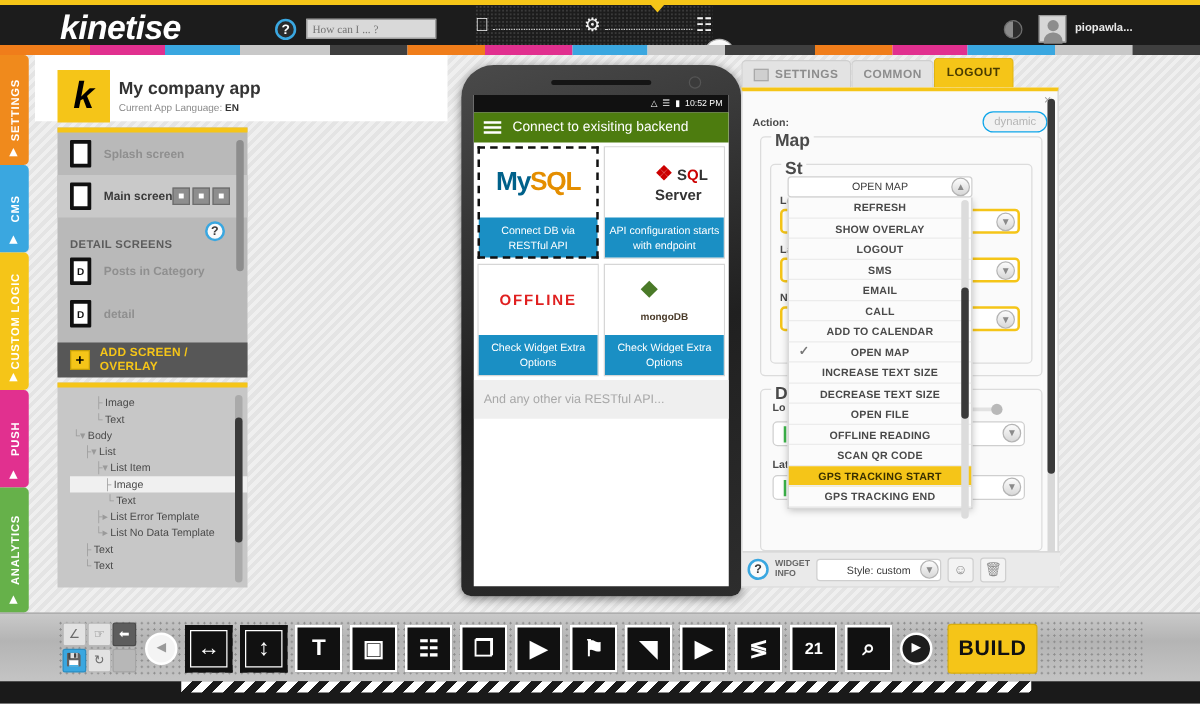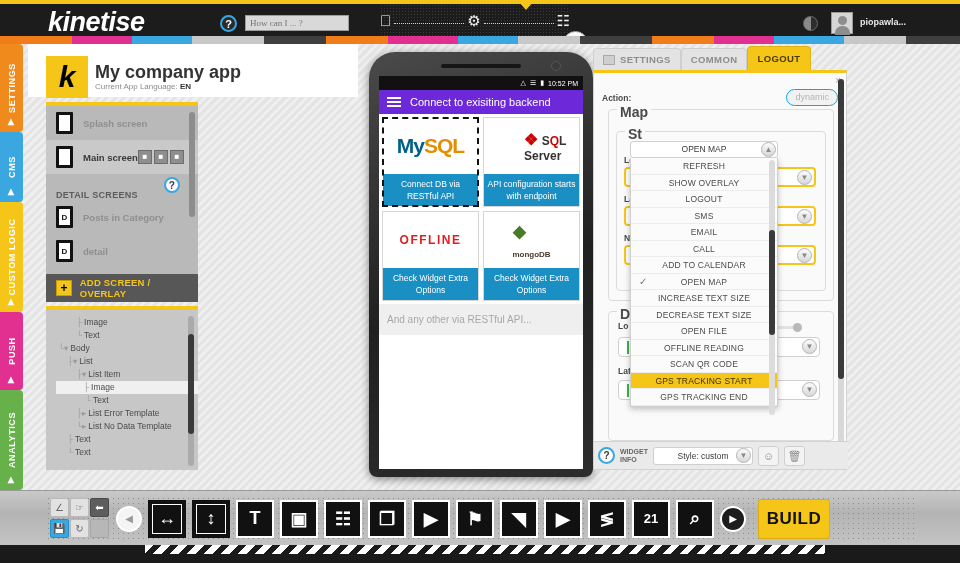--- a/index.html
+++ b/index.html
@@ -98,21 +98,21 @@
     position:absolute; left:7px; bottom:6px; font-size:8px;
     transform:rotate(-90deg);
   }
 
   
   #applogo {
     position:absolute; left:46px; top:56px; width:42px; height:42px;
     background:#f5c518; color:#000;
     font-style:italic; font-weight:bold; font-size:30px; text-align:center; line-height:42px;
   }
-  #appname { position:absolute; left:95px; top:62px; font-size:18px; font-weight:bold; color:#333; }
+  #appname { position:absolute; left:95px; top:62px; font-size:14px; font-weight:bold; color:#333; }
   #applang { position:absolute; left:95px; top:82px; font-size:8px; color:#8b8b8b; }
   #applang b { color:#333; }
 
   
   #screens {
     position:absolute; left:46px; top:102px; width:152px; height:195px;
     background:#b9b9b9; border-top:4px solid #f5c518;
   }
   .scr-row { height:34px; display:flex; align-items:center; padding-left:10px; position:relative;}
   .scr-row.sel { background:#c9c9c9; }
@@ -170,21 +170,21 @@
     padding:24px 10px 0 10px;
   }
   #speaker { position:absolute; left:72px; top:12px; width:80px; height:4px; border-radius:2px; background:#151515;}
   #camera { position:absolute; left:182px; top:9px; width:10px; height:10px; border-radius:50%; background:#3b3b3b; border:1px solid #555;}
   #screen { width:204px; height:393px; background:#fff; overflow:hidden; position:relative;}
   #statusbar {
     height:14px; background:#111; color:#fff; font-size:7px;
     display:flex; align-items:center; justify-content:flex-end; gap:4px; padding-right:5px;
   }
   #appbar {
-    height:24px; background:#6d28d9; color:#fff; display:flex; align-items:center; padding-left:8px;
+    height:24px; background:#4d7c0f; color:#fff; display:flex; align-items:center; padding-left:8px;
   }
   #burger { width:14px; }
   #burger span { display:block; height:2px; background:#fff; margin:2px 0;}
   #appbar .title { margin-left:9px; font-size:11px; }
   #grid { padding:3px; display:grid; grid-template-columns:1fr 1fr; gap:4px; }
   .tile { background:#fff; border:1px solid #d6d6d6; }
   .tile.selected { outline:2px dashed #111; outline-offset:-2px; border-color:transparent;}
   .tile-img { height:56px; display:flex; align-items:center; justify-content:center; background:#fff; }
   .tile-cap {
     background:#1a8fc4; color:#fff; font-size:8.5px; text-align:center; padding:4px 2px; line-height:12px;
@@ -253,21 +253,21 @@
   #dd-head .up {
     position:absolute; right:1px; top:0px; width:15px; height:15px; border-radius:50%;
     background:linear-gradient(#fcfcfc,#d6d6d6); border:1px solid #b4b4b4;
     color:#8a8a8a; font-size:8px; line-height:13px;
   }
   #dd-list {
     background:#fbfbfb; border:1px solid #d0d0d0; border-top:none;
     box-shadow:0 2px 6px rgba(0,0,0,.25);
   }
   .dd-item {
-    height:16.5px; font-size:8.5px; font-weight:normal; color:#4a4a4a; letter-spacing:0.2px;
+    height:16.5px; font-size:8.5px; font-weight:bold; color:#4a4a4a; letter-spacing:0.2px;
     text-align:center; line-height:16px; border-bottom:1px solid #ececec; position:relative;
   }
   .dd-item.hl { background:#f5c518; color:#3a3000;}
   .dd-item .chk { position:absolute; left:8px; top:0; color:#777; font-size:10px;}
   #dd-scroll { position:absolute; right:3px; top:19px; width:6px; height:255px; background:#dcdcdc; border-radius:3px;}
   #dd-scroll i { display:block; width:6px; height:105px; background:#3a3a3a; border-radius:3px; margin-top:70px;}
 
   
   #widgetbar {
     position:absolute; left:0; bottom:0; width:254px; height:28px;

